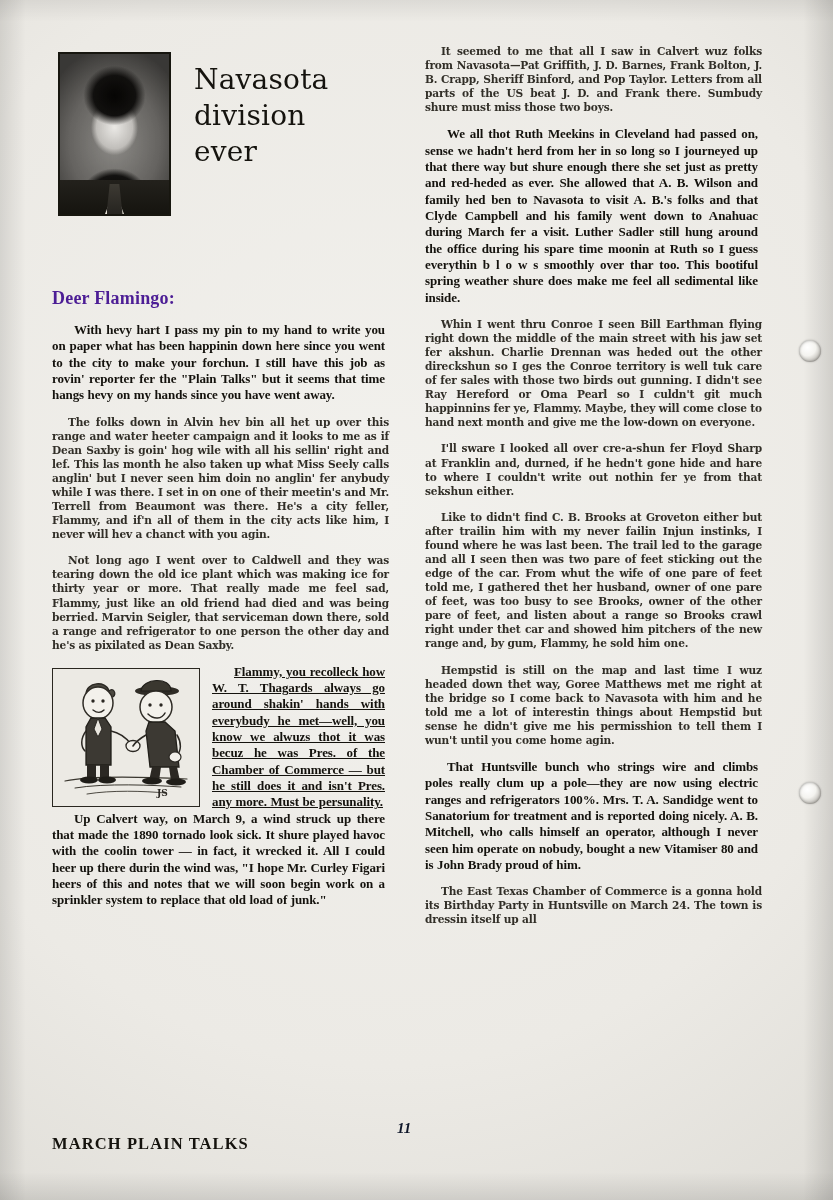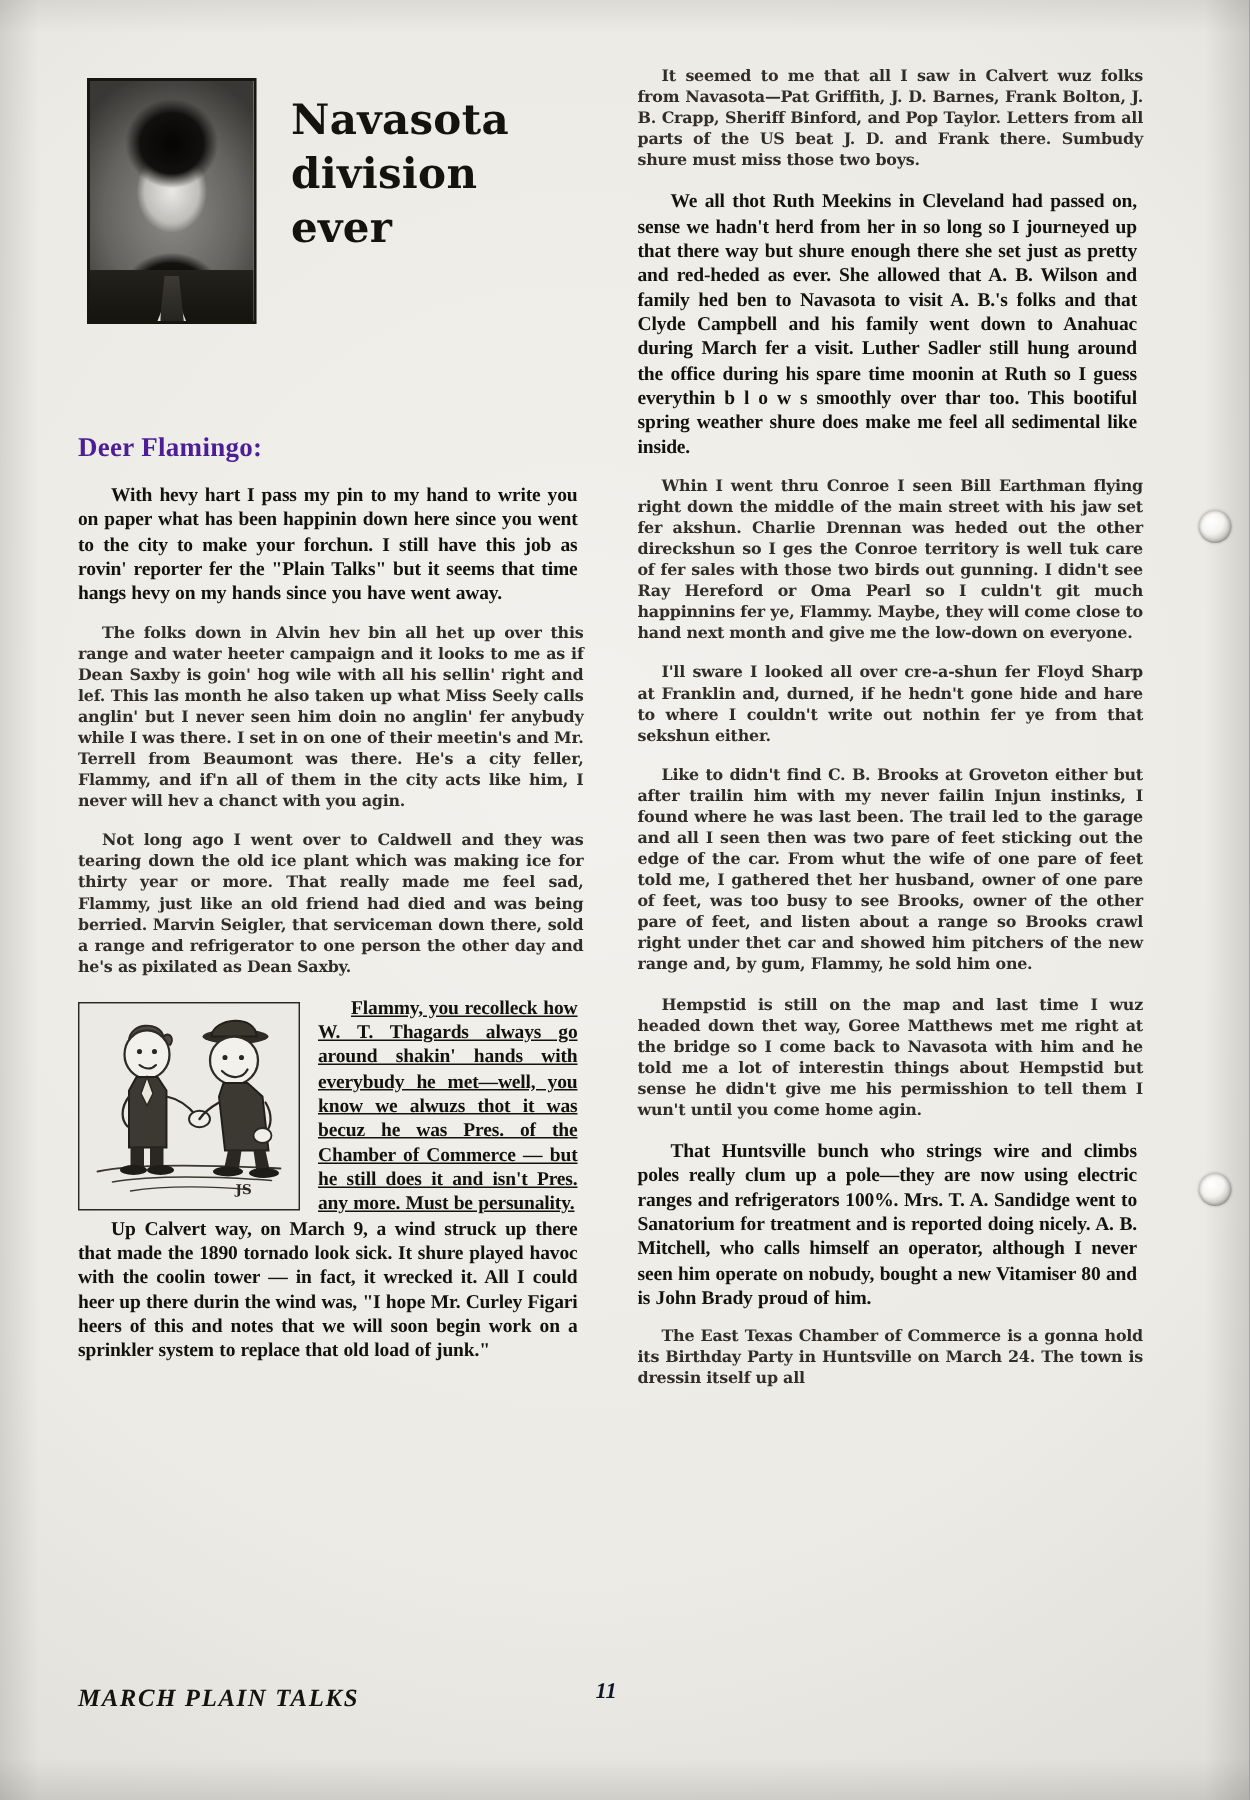--- a/index.html
+++ b/index.html
@@ -104,21 +104,21 @@
     background: #e6e2d8;
     clip-path: polygon(50% 0, 78% 100%, 22% 100%);
   }
 
   .head-title {
     position: absolute;
     left: 142px;
     top: 18px;
     width: 195px;
     font-family: "DejaVu Serif", serif;
-    font-weight: 700;
+    font-weight: 400;
     font-size: 28px;
     line-height: 1.29;
     color: #15130e;
     letter-spacing: .2px;
   }
 
   .byline {
     position: absolute;
     left: 10px;
     top: 196px;
@@ -195,23 +195,22 @@
   
   .footer {
     position: absolute;
     left: 52px;
     top: 1118px;
     width: 710px;
     height: 30px;
   }
   .footer .mag {
     position: absolute;
-    left: 0; top: 4px;
+    left: 0; top: 16px;
     font-family: "Liberation Serif", serif;
-    font-style: italic;
     font-weight: 700;
     font-size: 16.5px;
     letter-spacing: 1.1px;
     color: #15130e;
   }
   .footer .pno {
     position: absolute;
     left: 345px; top: 2px;
     font-family: "Liberation Serif", serif;
     font-style: italic;

